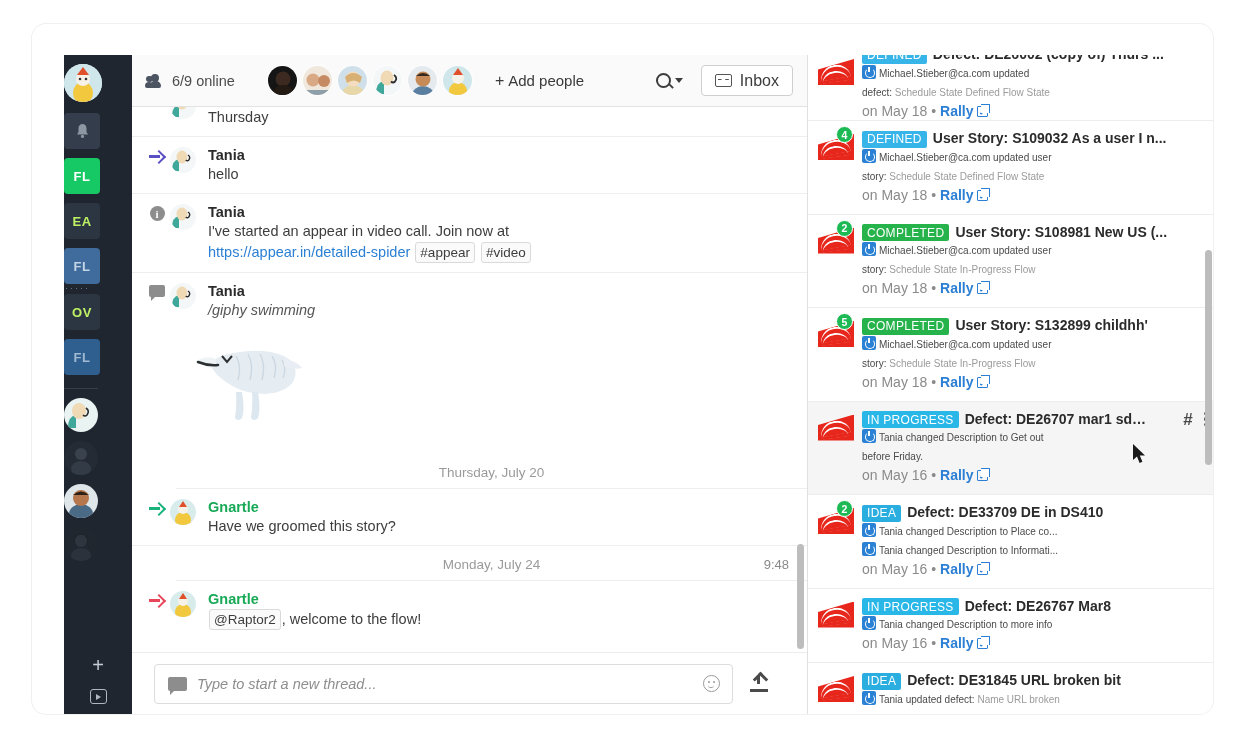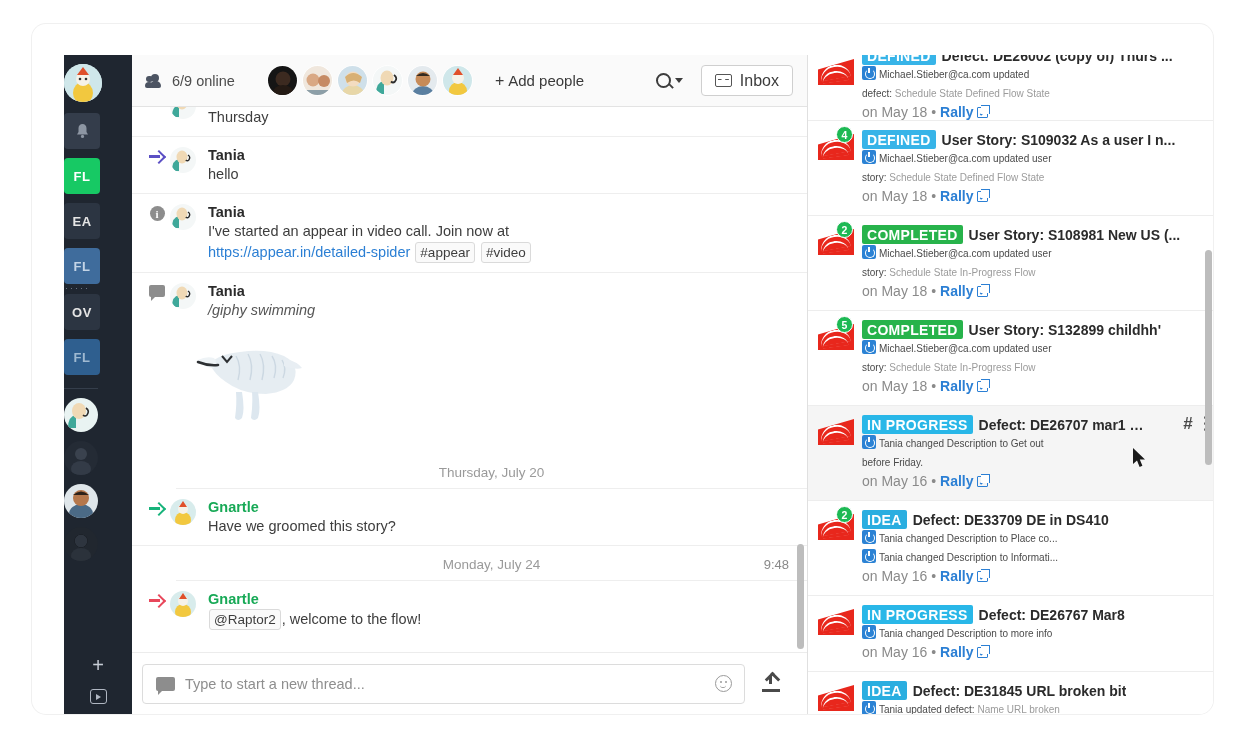--- a/index.html
+++ b/index.html
@@ -32,21 +32,21 @@
     background: #cfe3e6; position: relative;
   }
   .nav-tile {
     width: 36px; height: 36px; border-radius: 4px;
     display: flex; align-items: center; justify-content: center;
     font-size: 13px; font-weight: bold; letter-spacing: .5px;
     margin-bottom: 9px; color: #8d96a3; cursor: pointer;
   }
   .nav-tile.bell { background: #343d4b; }
   .nav-tile.green { background: #17c964; color: #ffffff; }
-  .nav-tile.dim { background: #2c3542; color: #e5e5e5; }
+  .nav-tile.dim { background: #2c3542; color: #bef264; }
   .nav-tile.blue { background: #3f6c9c; color: #c3d4e6; }
   .nav-tile.blue2 { background: #2f5f8f; color: #9fb9d1; }
   .nav-dots { width: 26px; height: 3px; margin: -6px 0 4px 0;
     background-image: radial-gradient(circle, #6a7382 1px, transparent 1px);
     background-size: 5px 3px; }
   .nav-sep { width: 34px; height: 1px; background: #353e4b; margin: 4px 0 9px 0; }
   .nav-person { width: 34px; height: 34px; border-radius: 50%; margin-bottom: 9px;
     overflow: hidden; cursor: pointer; }
   .nav-bottom { position: absolute; bottom: 10px; left: 0; right: 0;
     display: flex; flex-direction: column; align-items: center; gap: 14px; }
@@ -125,21 +125,21 @@
      position: relative; }
   .bubble-ic::after { content: ""; position: absolute; left: 2px; bottom: -4px;
      border-left: 4px solid #8d8d8d; border-bottom: 4px solid transparent; }
   .giphy-row { padding: 6px 0 18px 64px; }
   .giphy-img { width: 190px; height: 110px; position: relative; }
   .daysep { text-align: center; font-size: 13.5px; color: #9a9a9a; padding: 11px 0 8px 0;
      border-bottom: 1px solid #eeeeee; position: relative; margin-left: 44px; }
   .time-right { position: absolute; right: 18px; font-size: 13px; color: #8a8a8a; }
 
   .composer-wrap { flex: 0 0 62px; background: #fff; border-top: 1px solid #ececec;
-     display: flex; align-items: center; padding: 0 10px; }
+     display: flex; align-items: center; padding: 0 22px; font-style: italic; }
   .composer { flex: 1; height: 40px; border: 1px solid #dcdcdc; border-radius: 4px;
      display: flex; align-items: center; }
   .comp-ic { margin: 0 10px 0 13px; }
   .comp-input { flex: 1; font-size: 14.5px; color: #8e8e8e; }
   .emoji { width: 17px; height: 17px; border-radius: 50%; border: 1.6px solid #9a9a9a;
      margin-right: 12px; position: relative; cursor: pointer; }
   .emoji::before { content: ""; position: absolute; left: 3.5px; top: 4.5px;
      width: 2px; height: 2px; background: #9a9a9a; border-radius: 50%;
      box-shadow: 5px 0 0 #9a9a9a; }
   .emoji::after { content: ""; position: absolute; left: 3.5px; bottom: 3px;
@@ -169,21 +169,21 @@
      transform: rotate(-10deg); }
   .rally-logo::after { content: ""; position: absolute; left: 4px; top: 12px;
      width: 26px; height: 9px; border-top: 2px solid #fff; border-radius: 50% / 100% 100% 0 0;
      transform: rotate(-8deg); }
   .count-badge { position: absolute; left: 18px; top: -4px; width: 17px; height: 17px;
      border-radius: 50%; background: #1db954; color: #fff; font-size: 10.5px;
      font-weight: bold; display: flex; align-items: center; justify-content: center;
      border: 1.5px solid #fff; z-index: 2; }
   .feed-body { flex: 1; min-width: 0; }
   .feed-title-row { display: flex; align-items: baseline; gap: 6px; }
-  .status-badge { display: inline-block; font-size: 14px; font-weight: bold;
+  .status-badge { display: inline-block; font-size: 12px; font-weight: normal;
      color: #fff; padding: 1.5px 5px; border-radius: 2px; letter-spacing: .3px;
      white-space: nowrap; }
   .st-defined { background: #37b4e8; }
   .st-completed { background: #27b34b; }
   .st-inprogress { background: #29b7e8; }
   .st-idea { background: #2aaee0; }
   .feed-title { font-size: 14px; font-weight: bold; color: #2b2b2b;
      white-space: nowrap; overflow: hidden; text-overflow: ellipsis; }
   .feed-line { font-size: 10px; color: #4a4a4a; line-height: 19px; }
   .rally-mini { display: inline-block; width: 14px; height: 14px; background: #2b82d4;

